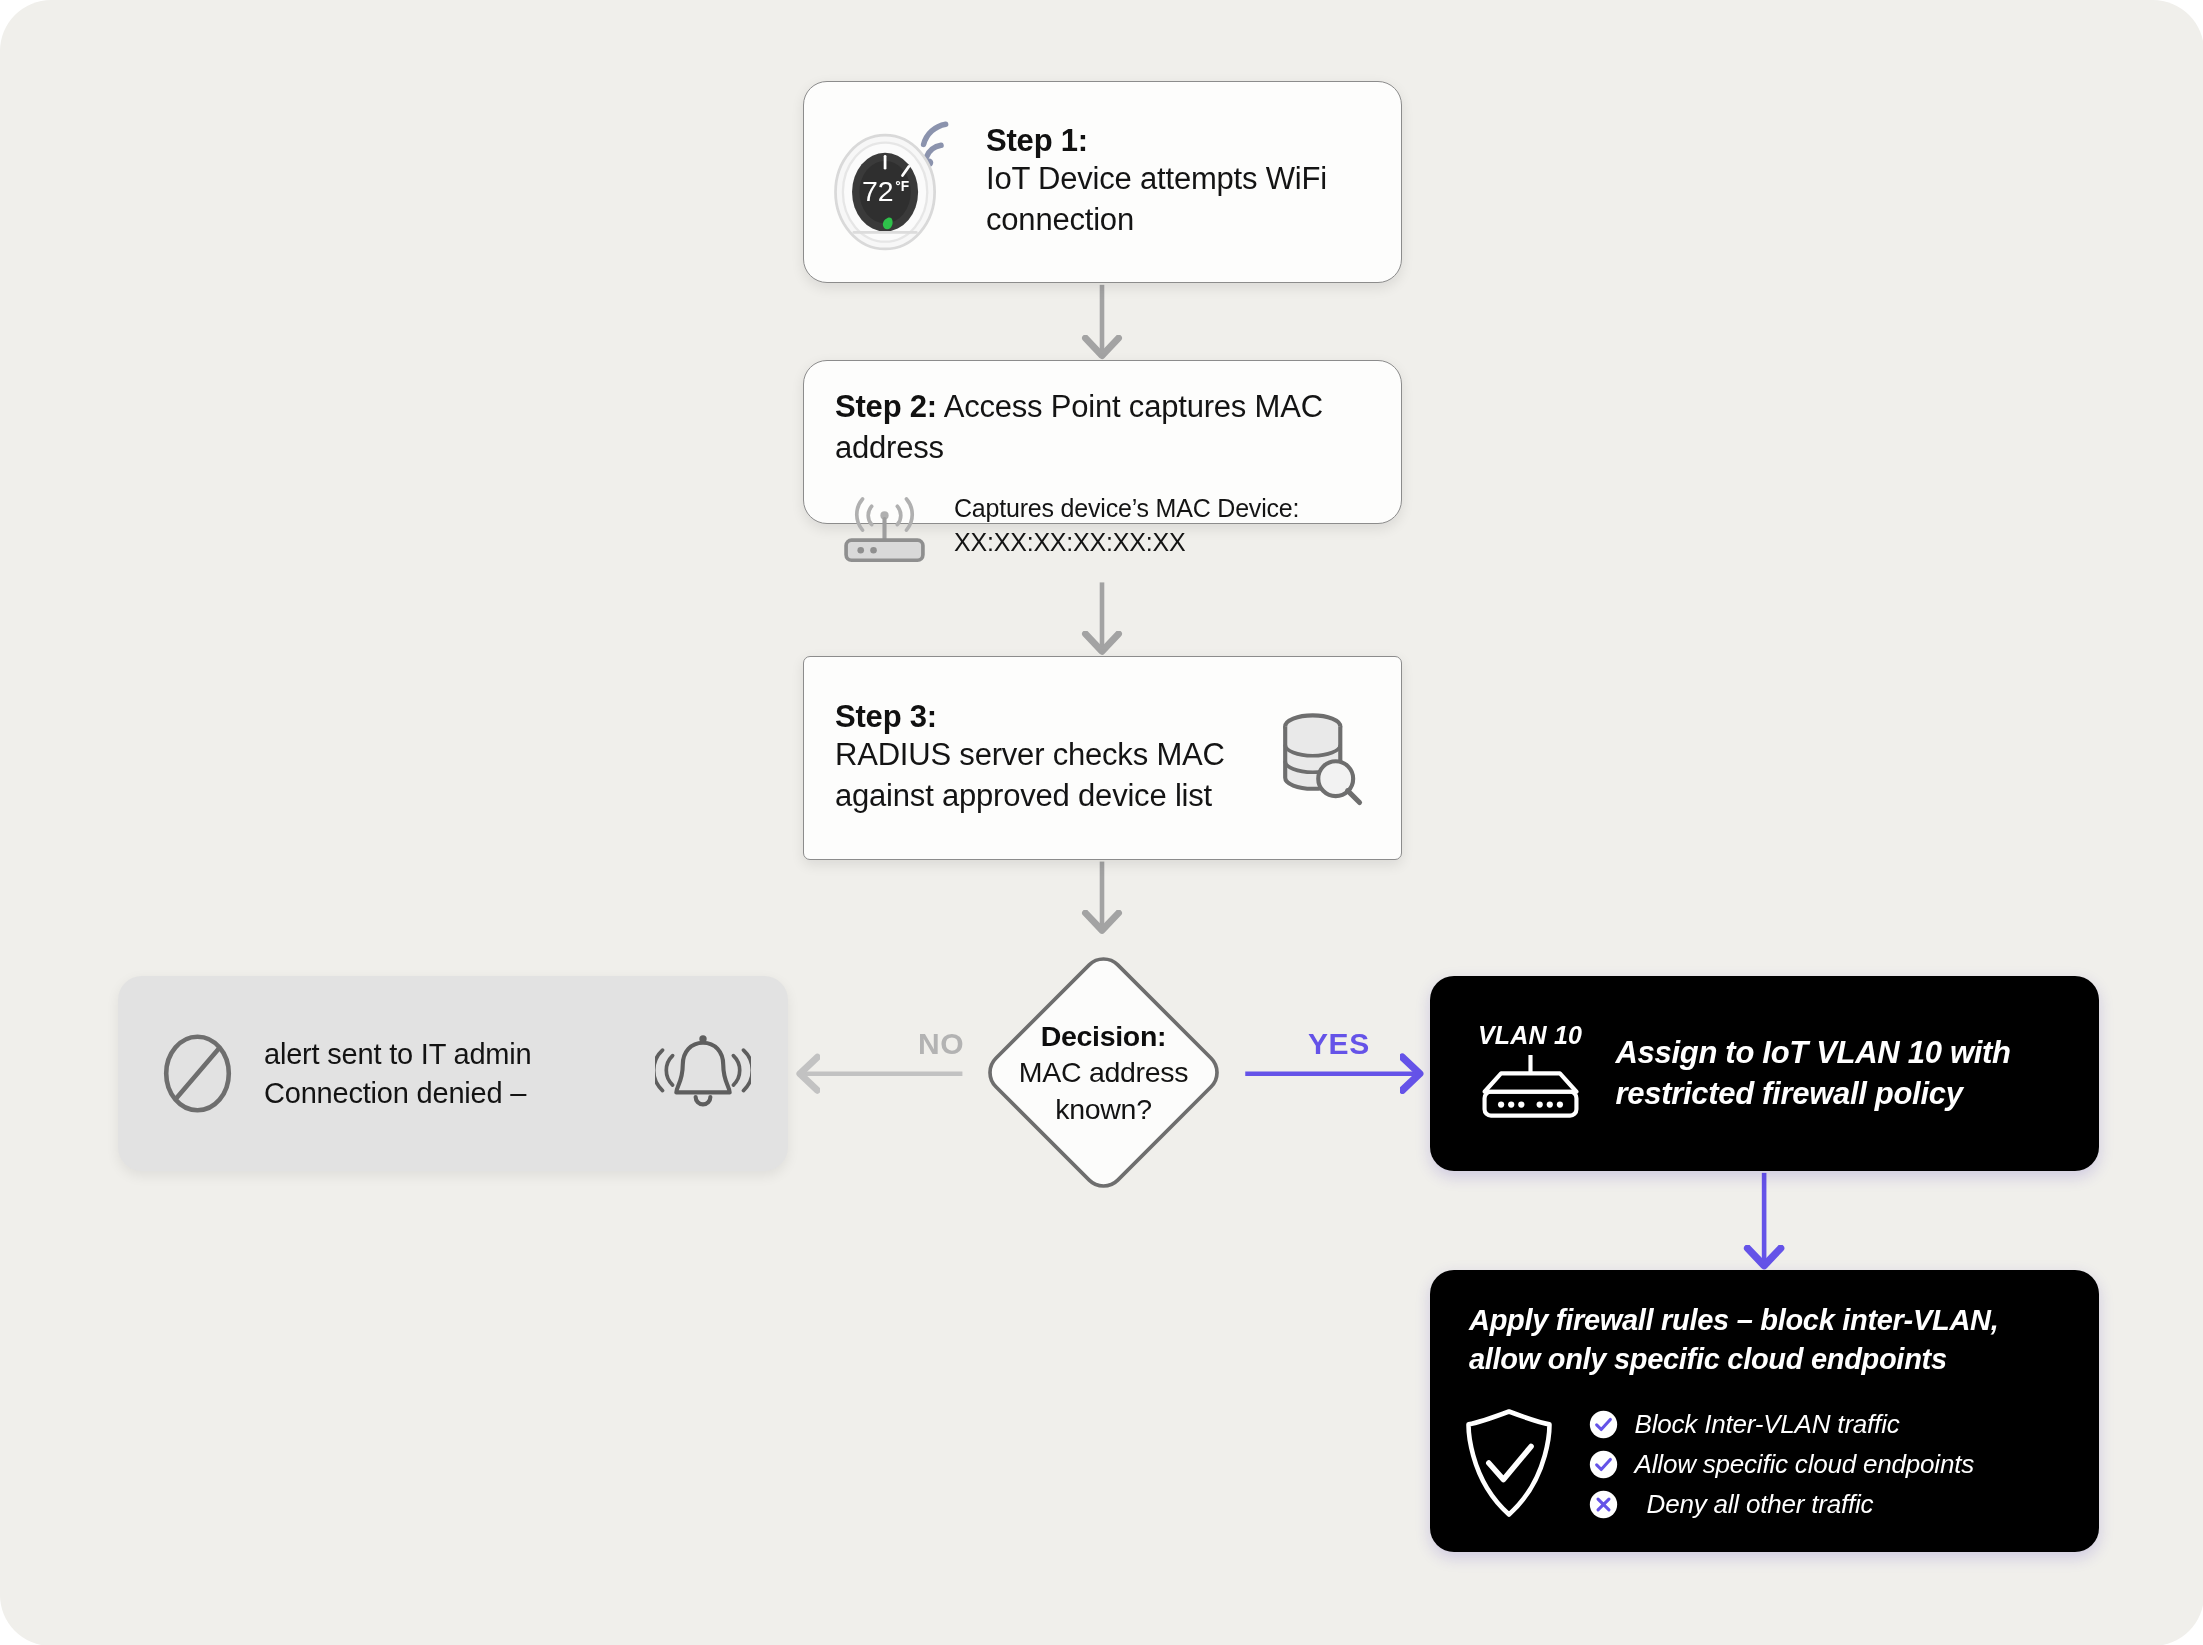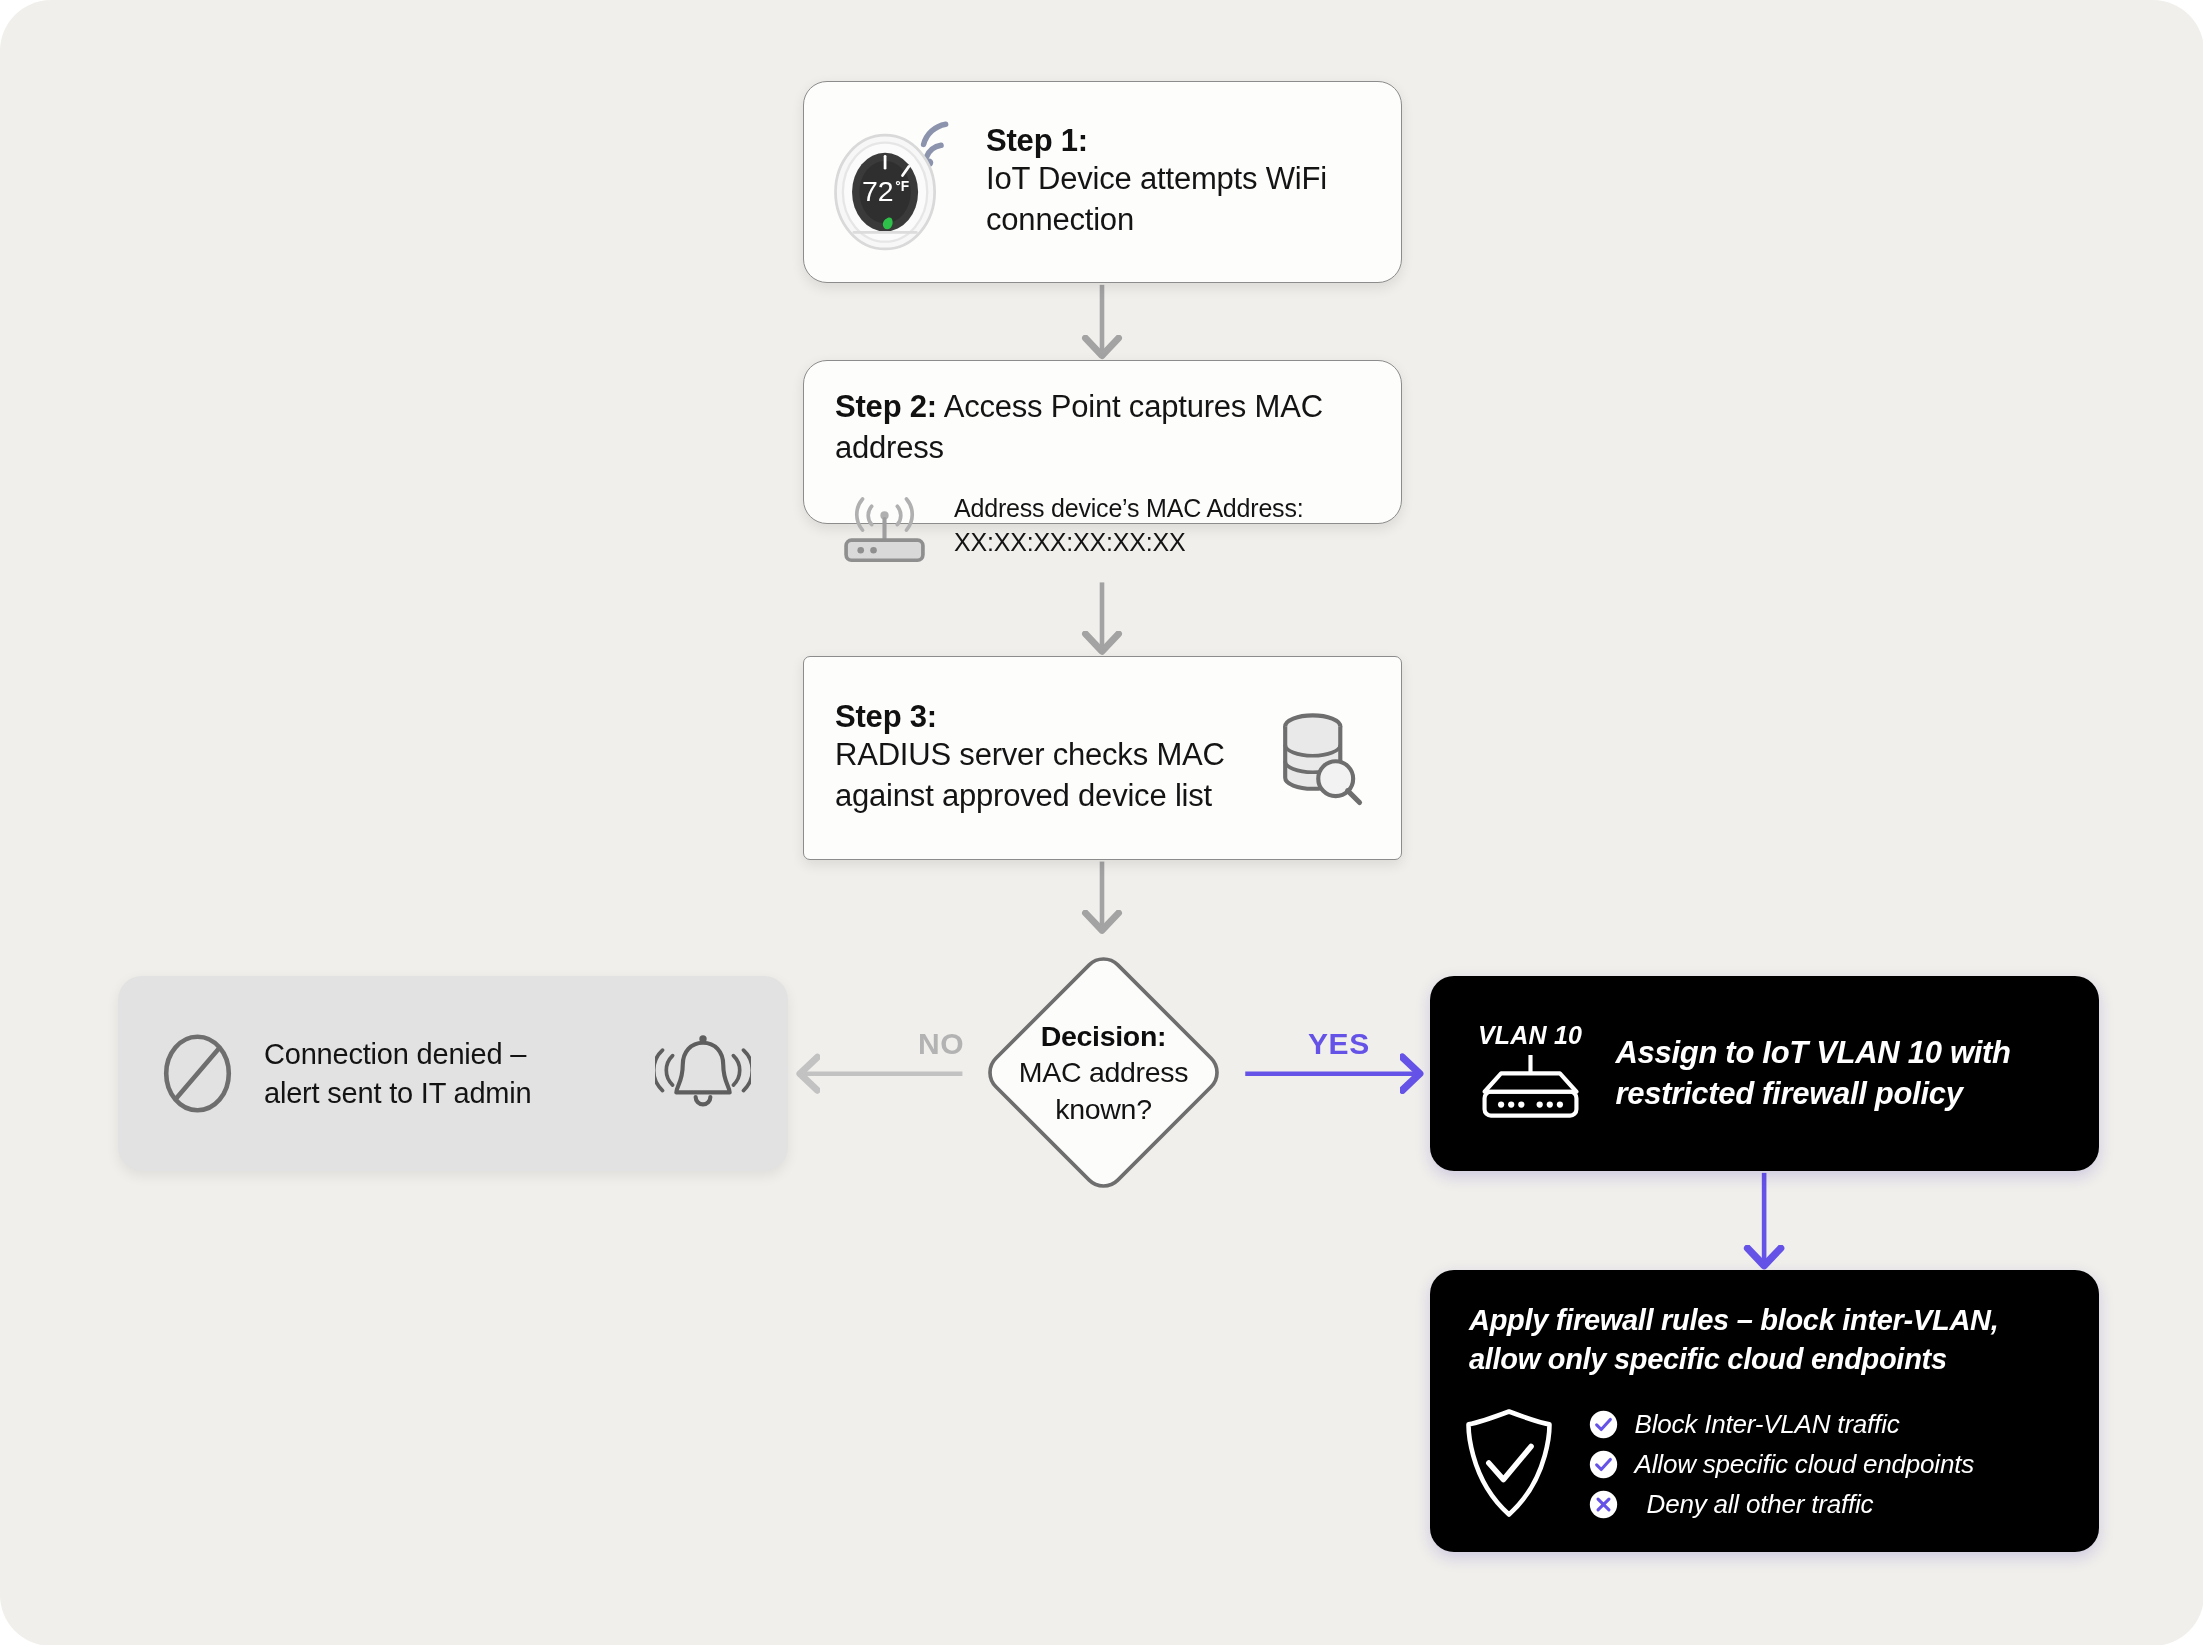--- a/index.html
+++ b/index.html
@@ -275,21 +275,21 @@
             <path d="M68,20 A15,15 0 0 1 68,40"></path>
           </g>
           <circle cx="54" cy="30" r="4.5" fill="#b0b0b0"></circle>
           <line x1="54" y1="34" x2="54" y2="58" stroke="#9e9e9e" stroke-width="4.5" stroke-linecap="round"></line>
           <rect x="12" y="57" width="84" height="22" rx="6" fill="#d9d9d9" stroke="#8f8f8f" stroke-width="4"></rect>
           <circle cx="28" cy="68" r="3.6" fill="#8f8f8f"></circle>
           <circle cx="42" cy="68" r="3.6" fill="#8f8f8f"></circle>
         </svg>
       </div>
       <div class="sub-text">
-        <div>Address device’s MAC Address:</div>
+        <div>Captures device’s MAC Device:</div>
         <div>XX:XX:XX:XX:XX:XX</div>
       </div>
     </div>
   </div>
 
   <div class="card" id="step3">
     <div class="inner">
       <div id="step3-text">
         <div class="step-title">Step 3:</div>
         <div class="step-text">RADIUS server checks MAC against approved device list</div>
@@ -326,22 +326,22 @@
   <div id="lbl-yes">YES</div>
 
   <div id="denied">
     <div id="denied-no-icon">
       <svg viewBox="0 0 88 88" width="81" height="81">
         <ellipse cx="44" cy="44" rx="34" ry="40" fill="none" stroke="#6e6e6e" stroke-width="5"></ellipse>
         <line x1="21" y1="71" x2="67" y2="17" stroke="#6e6e6e" stroke-width="5" stroke-linecap="round"></line>
       </svg>
     </div>
     <div id="denied-text">
+      <div>alert sent to IT admin</div>
       <div>Connection denied –</div>
-      <div>alert sent to IT admin</div>
     </div>
     <div id="denied-bell">
       <svg viewBox="0 0 104 100" width="96" height="92">
         <path d="M52,16 c-13,0 -22,10 -22,24 c0,18 -7,24 -7,30 h58 c0,-6 -7,-12 -7,-30 c0,-14 -9,-24 -22,-24 z" fill="none" stroke="#5e5e5e" stroke-width="4.5" stroke-linejoin="round"></path>
         <circle cx="52" cy="12" r="4" fill="#5e5e5e"></circle>
         <path d="M44,75 a8,8 0 0 0 16,0" fill="none" stroke="#5e5e5e" stroke-width="4.5" stroke-linecap="round"></path>
         <g fill="none" stroke="#5e5e5e" stroke-width="4" stroke-linecap="round">
           <path d="M19,30 A22,22 0 0 0 19,62"></path>
           <path d="M85,30 A22,22 0 0 1 85,62"></path>
           <path d="M8,24 A30,30 0 0 0 8,68"></path>

